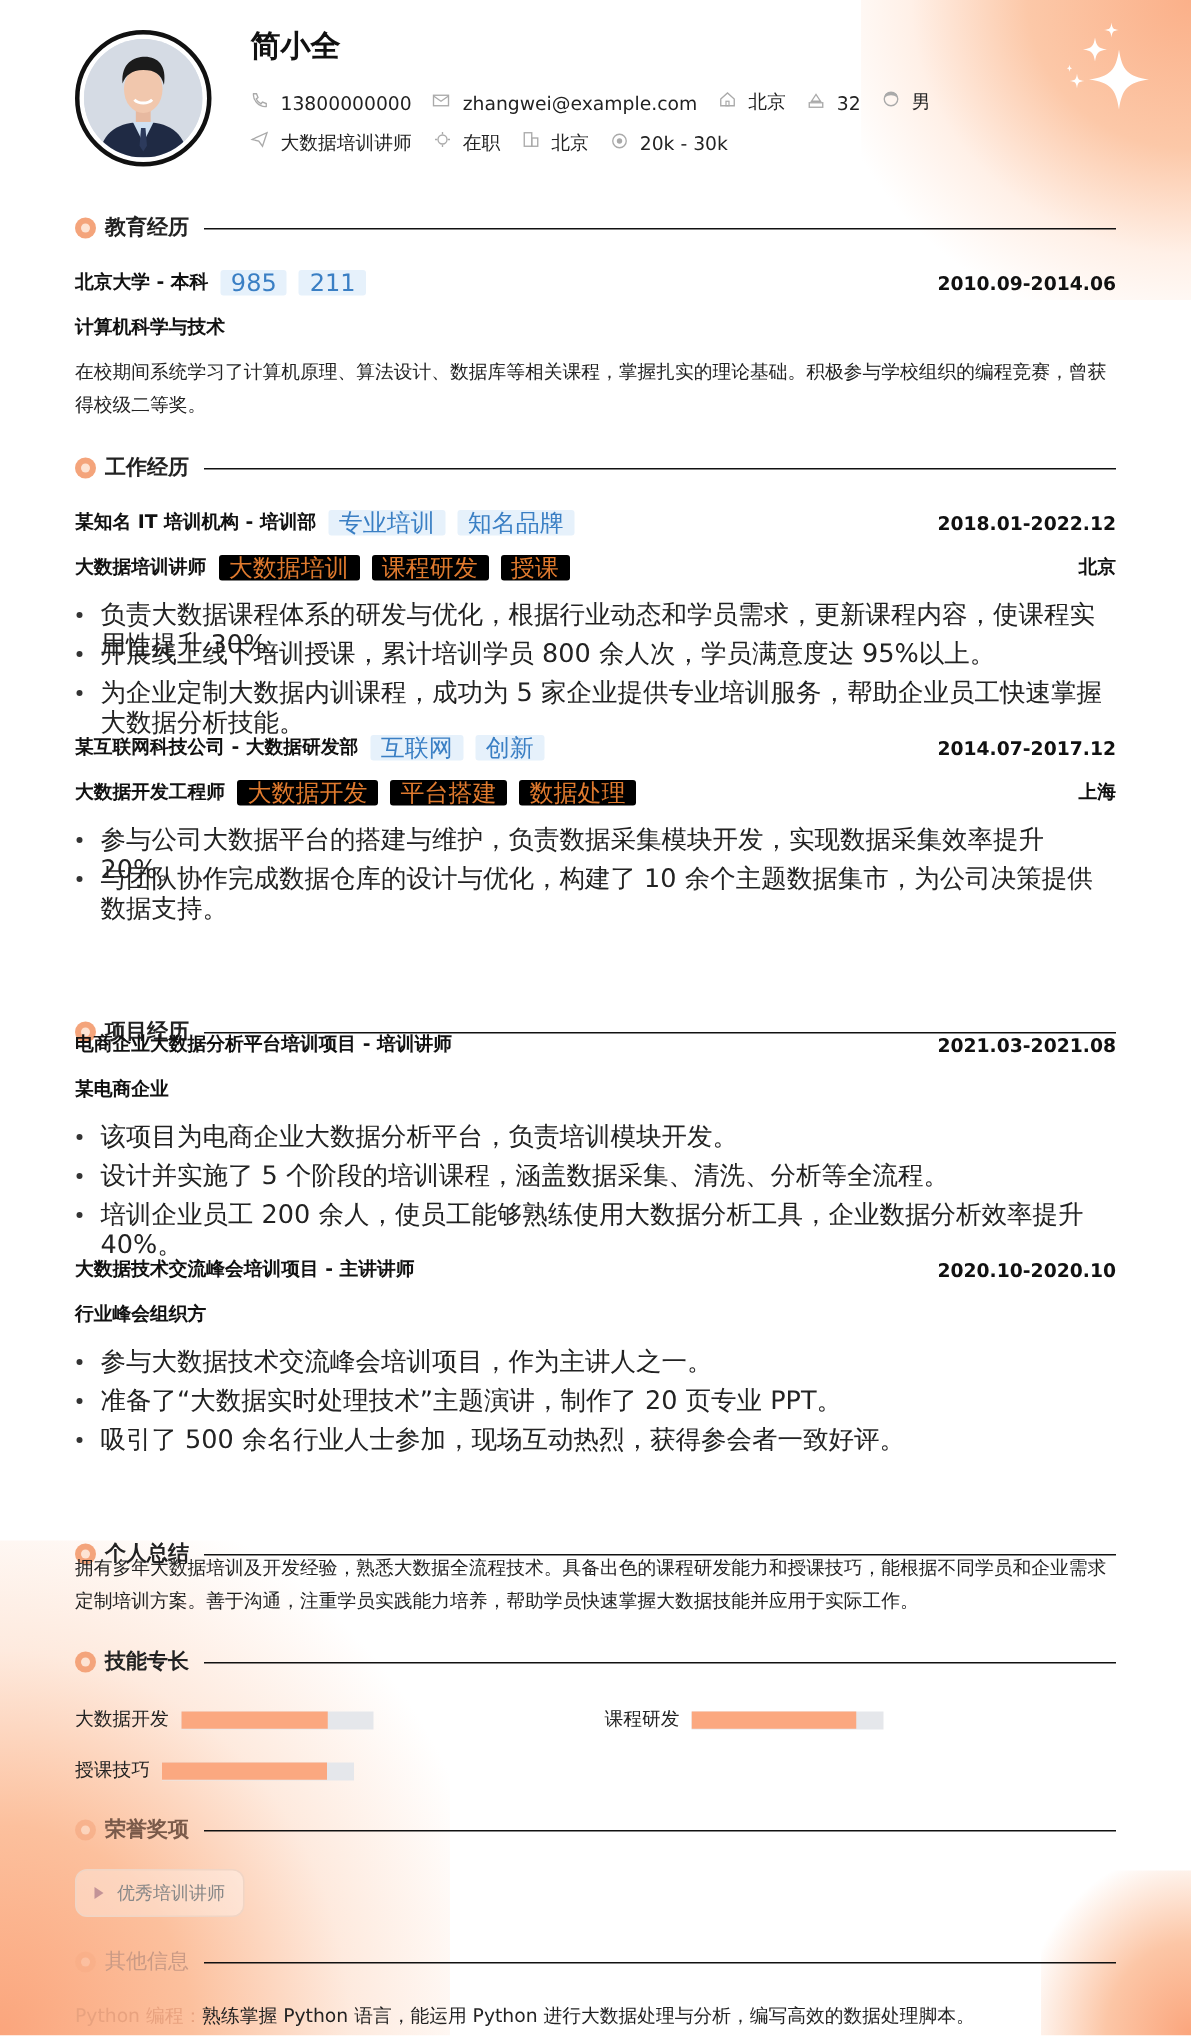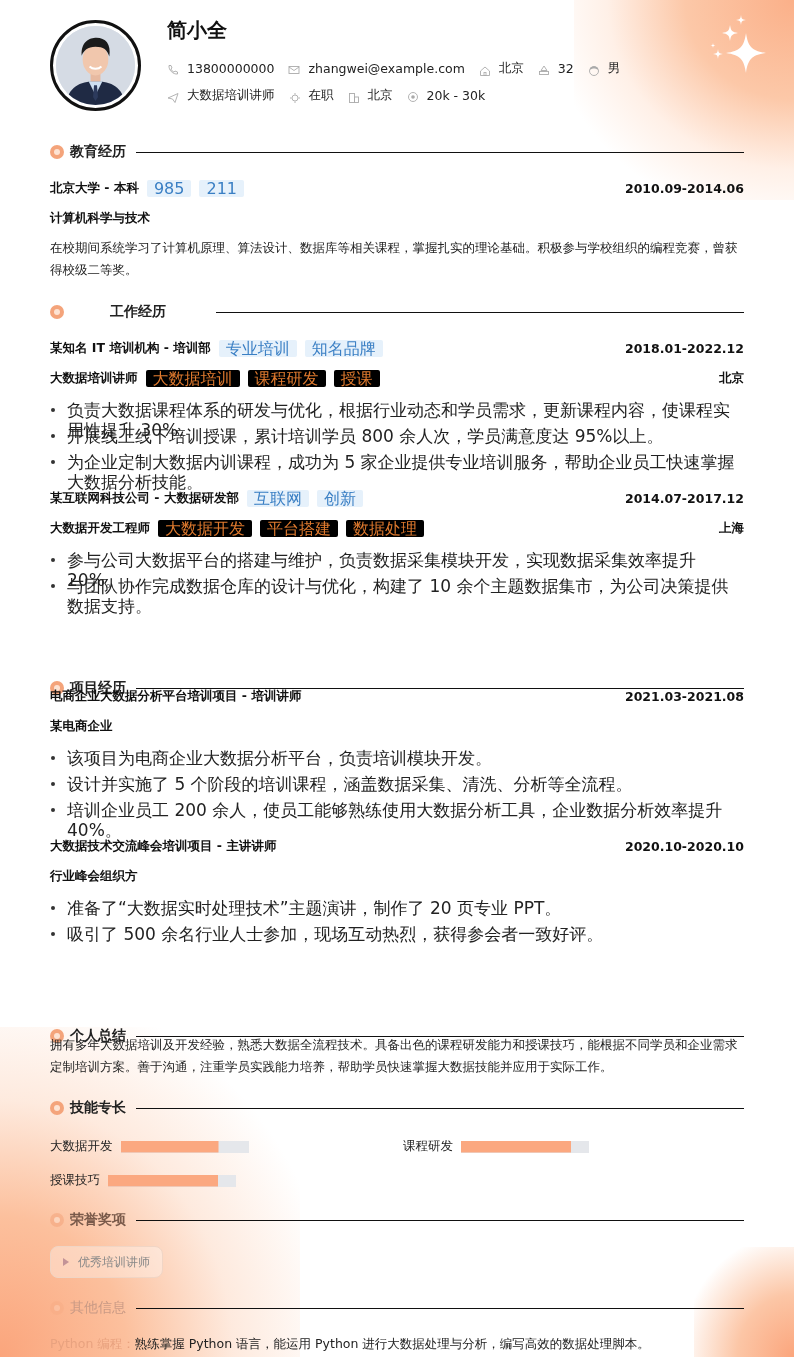--- a/index.html
+++ b/index.html
@@ -15,21 +15,21 @@
   .page { position: absolute; left: 50px; top: 0; width: 694px; }
 
   .header { position: relative; height: 130px; }
   .avatar { position: absolute; left: 0; top: 20px; width: 91px; height: 91px; border-radius: 50%;
     border: 3px solid #111; background: #fff; padding: 3px; }
   .avatar-inner { width: 100%; height: 100%; border-radius: 50%; overflow: hidden; background: #d7dde6; position: relative; }
   .name { position: absolute; left: 117px; top: 17px; font-size: 20px; font-weight: bold; color: #111; }
   .info-row { position: absolute; left: 117px; display: flex; align-items: center; font-size: 12.5px; color: #222; }
   .info-row.r1 { top: 60px; }
   .info-row.r2 { top: 87px; }
-  .info-item { display: flex; align-items: flex-end; margin-right: 14px; }
+  .info-item { display: flex; align-items: flex-start; margin-right: 14px; }
   .info-icon { width: 12px; height: 12px; margin-right: 8px; color: #aaa; display: inline-flex; align-items: center; justify-content: center; }
   .info-icon svg { width: 12px; height: 12px; }
 
   .section-title { position: absolute; left: 0; width: 694px; display: flex; align-items: center; height: 20px; }
   .sec-icon { width: 14px; height: 14px; border-radius: 50%; background: #f4a47b; margin-right: 6px; position: relative; }
   .sec-icon::after { content: ""; position: absolute; left: 4px; top: 4px; width: 6px; height: 6px; border-radius: 50%; background: #fde3d3; }
   .sec-label { font-size: 14px; font-weight: bold; color: #222; margin-right: 10px; white-space: nowrap; }
   .sec-line { flex: 1; height: 1px; background: #111; }
 
   .row { position: absolute; left: 0; width: 694px; display: flex; align-items: center; font-size: 12.5px; }
@@ -186,21 +186,21 @@
       <span class="tag blue">985</span>
       <span class="tag blue">211</span>
     </div>
     <span class="right">2010.09-2014.06</span>
   </div>
   <div class="row" style="top:210px;">
     <span class="bold">计算机科学与技术</span>
   </div>
   <div class="para" style="top:237px;">在校期间系统学习了计算机原理、算法设计、数据库等相关课程，掌握扎实的理论基础。积极参与学校组织的编程竞赛，曾获得校级二等奖。</div>
 
-  <div class="section-title" style="top:302px;gap:40px;">
+  <div class="section-title" style="top:302px;">
     <span class="sec-icon"></span>
     <span class="sec-label">工作经历</span>
     <span class="sec-line"></span>
   </div>
 
   <div class="row" style="top:340px;gap:40px;">
     <div class="left">
       <span class="bold">某知名 IT 培训机构 - 培训部</span>
       <span class="tag blue">专业培训</span>
       <span class="tag blue">知名品牌</span>
@@ -267,20 +267,21 @@
   <div class="row" style="top:838px;">
     <div class="left">
         <span class="bold">大数据技术交流峰会培训项目 - 主讲讲师</span>
       </div>
     <span class="right">2020.10-2020.10</span>
   </div>
   <div class="row" style="top:868px;">
     <span class="bold">行业峰会组织方</span>
   </div>
   <ul class="bullets" style="top:898px;">
+    <li>参与大数据技术交流峰会培训项目，作为主讲人之一。</li>
     <li>准备了“大数据实时处理技术”主题演讲，制作了 20 页专业 PPT。</li>
     <li>吸引了 500 余名行业人士参加，现场互动热烈，获得参会者一致好评。</li>
   </ul>
 
   <div class="section-title" style="top:1026px;">
     <span class="sec-icon"></span>
     <span class="sec-label">个人总结</span>
     <span class="sec-line"></span>
   </div>
   <div class="para" style="top:1034px;">拥有多年大数据培训及开发经验，熟悉大数据全流程技术。具备出色的课程研发能力和授课技巧，能根据不同学员和企业需求定制培训方案。善于沟通，注重学员实践能力培养，帮助学员快速掌握大数据技能并应用于实际工作。</div>

